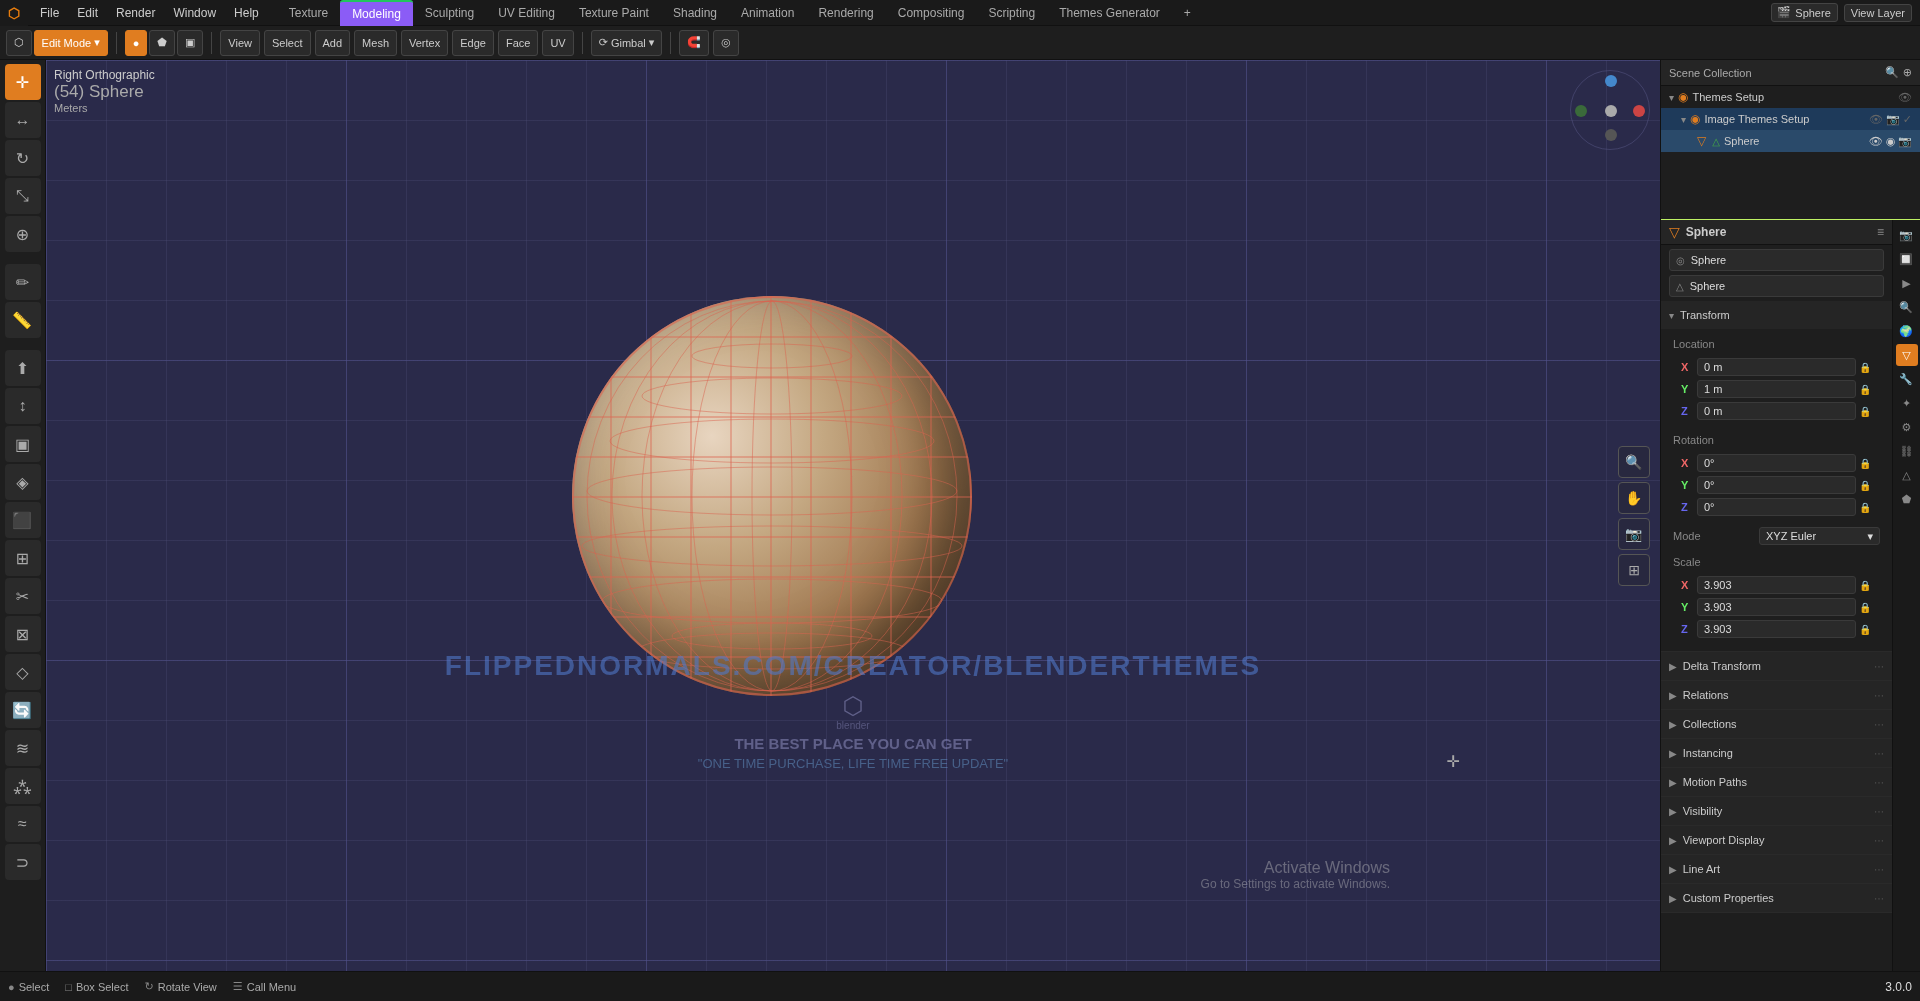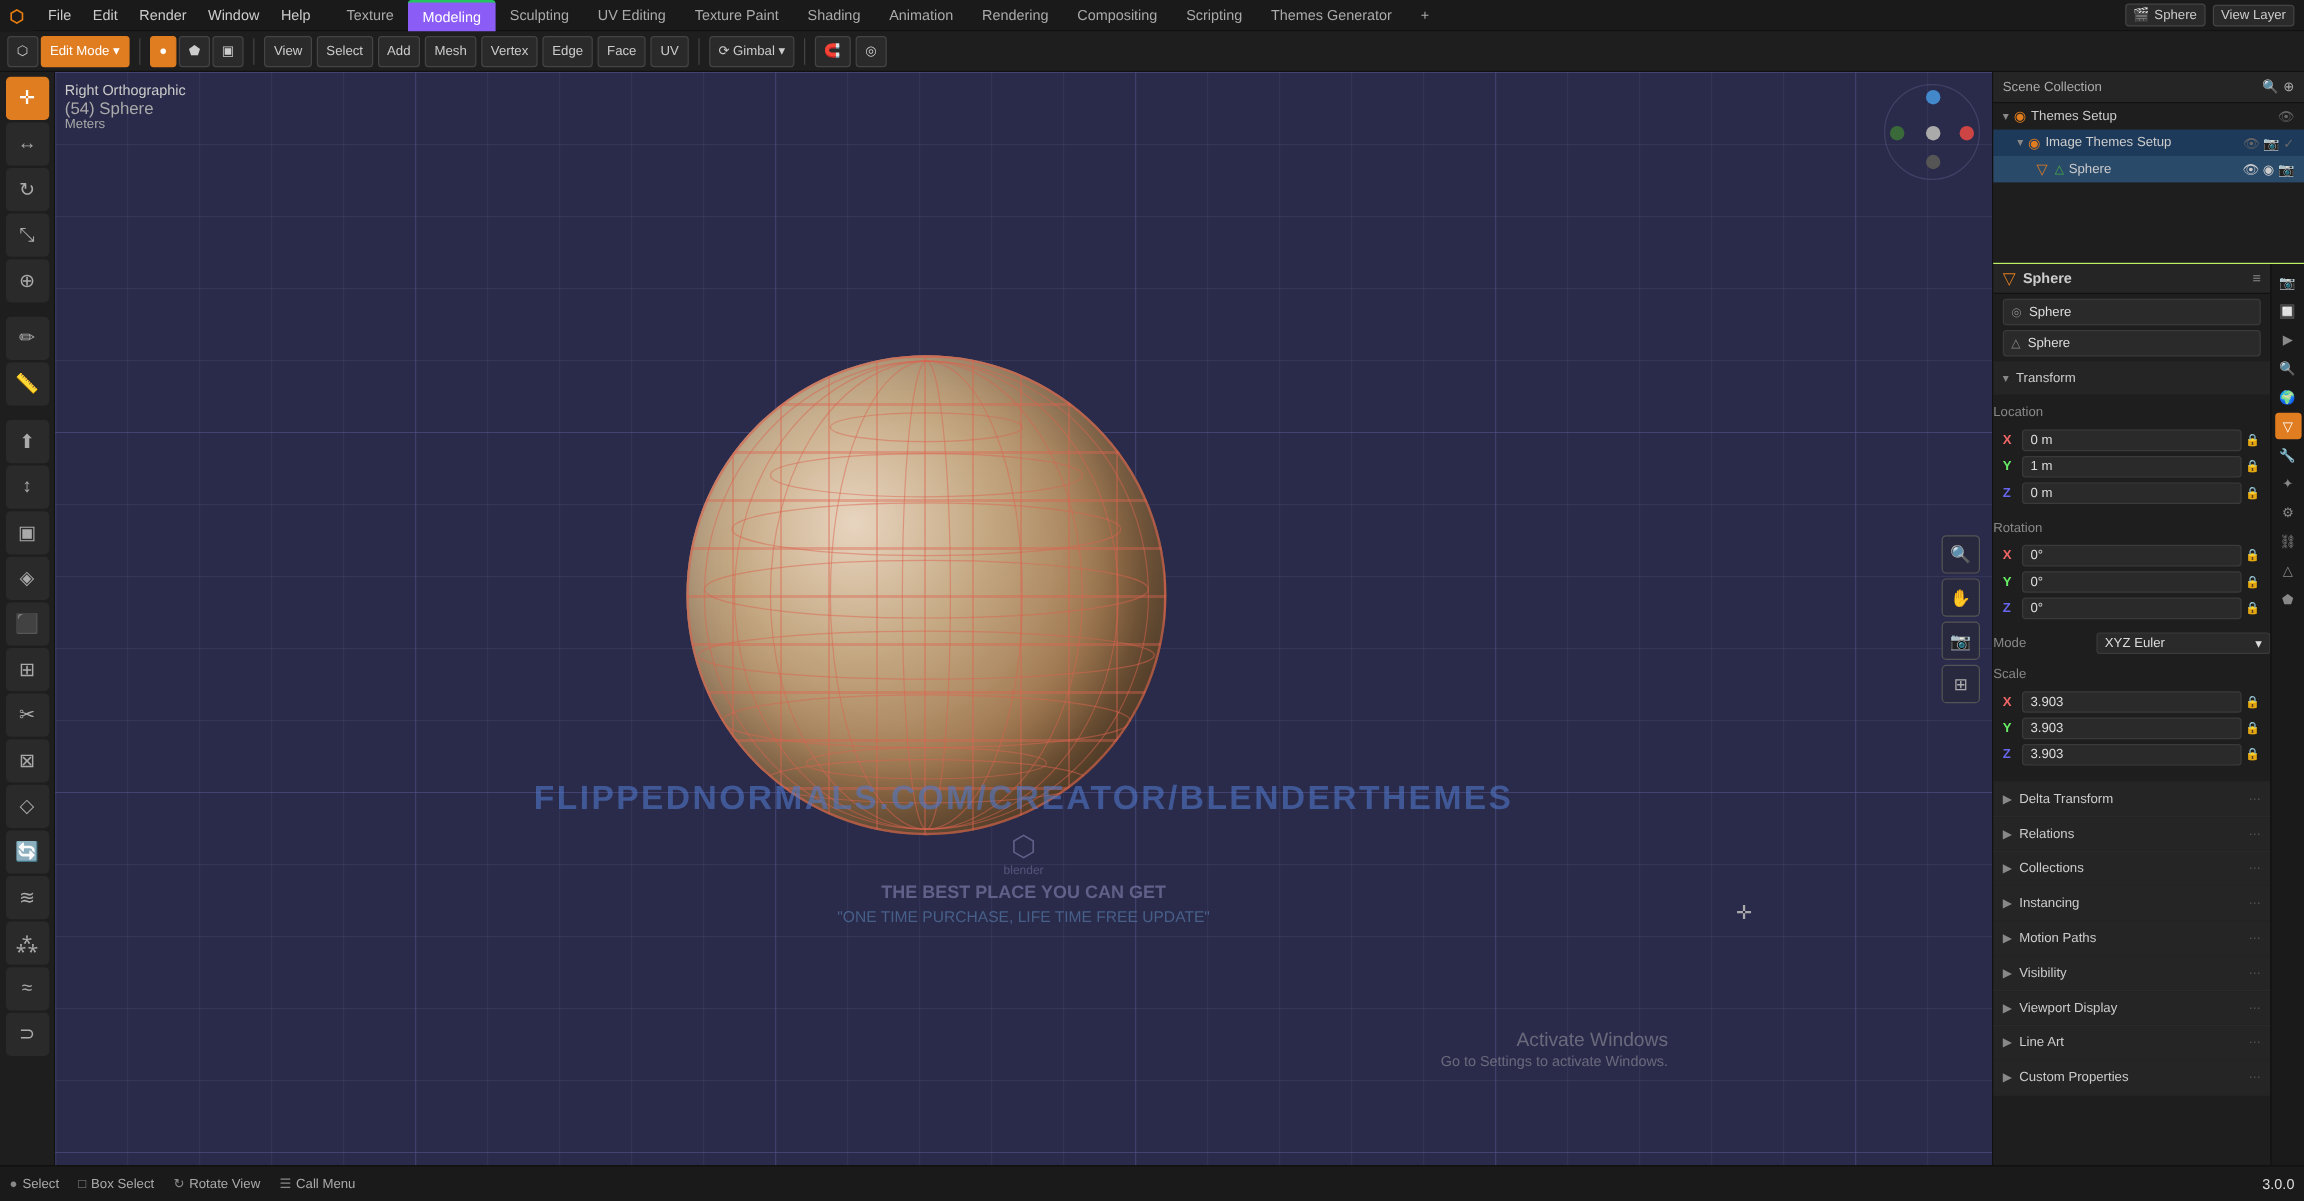--- a/index.html
+++ b/index.html
@@ -200,21 +200,21 @@
       flex: 1; overflow-y: auto; background: #1e1e1e;
     }
     .prop-section {
       border-bottom: 1px solid #2a2a2a;
     }
     .prop-section-header {
       height: 28px; background: #252525; display: flex; align-items: center;
       padding: 0 8px; font-size: 11px; color: #ccc; cursor: pointer; gap: 6px;
     }
     .prop-section-content {
-      padding: 4px 0; background: #1e1e1e;
+      padding: 4px 12px; background: #1e1e1e;
     }
     .prop-row {
       display: flex; align-items: center; height: 22px; gap: 6px;
       font-size: 11px; color: #ccc;
     }
     .prop-label { color: #888; width: 80px; flex-shrink: 0; }
     .prop-value {
       flex: 1; background: #2a2a2a; border: 1px solid #3a3a3a; border-radius: 3px;
       height: 18px; display: flex; align-items: center; padding: 0 6px;
       font-size: 11px; color: #ddd;
@@ -369,21 +369,21 @@
     <div class="sidebar-tool">≈</div>
     <div class="sidebar-tool">⊃</div>
   </div>
 
   <div id="viewport">
     <div class="viewport-grid"></div>
     <div class="viewport-grid-major"></div>
 
     <div class="viewport-info">
       <div style="font-size:12px;color:#ccc;">Right Orthographic</div>
-      <div style="font-size:14px;color:#aaa;">(54) Sphere</div>
+      <div style="font-size:17px;color:#aaa;">(54) Sphere</div>
       <div style="font-size:11px;color:#aaa;">Meters</div>
     </div>
 
     <div class="nav-gizmo">
       <div class="nav-circle">
         <div class="nav-dot top"></div>
         <div class="nav-dot right" style="top:34px;right:4px;"></div>
         <div style="position:absolute;top:34px;left:4px;width:12px;height:12px;border-radius:50%;background:#3a6a3a;"></div>
 
         <div style="position:absolute;top:58px;left:34px;width:12px;height:12px;border-radius:50%;background:#555;"></div>

